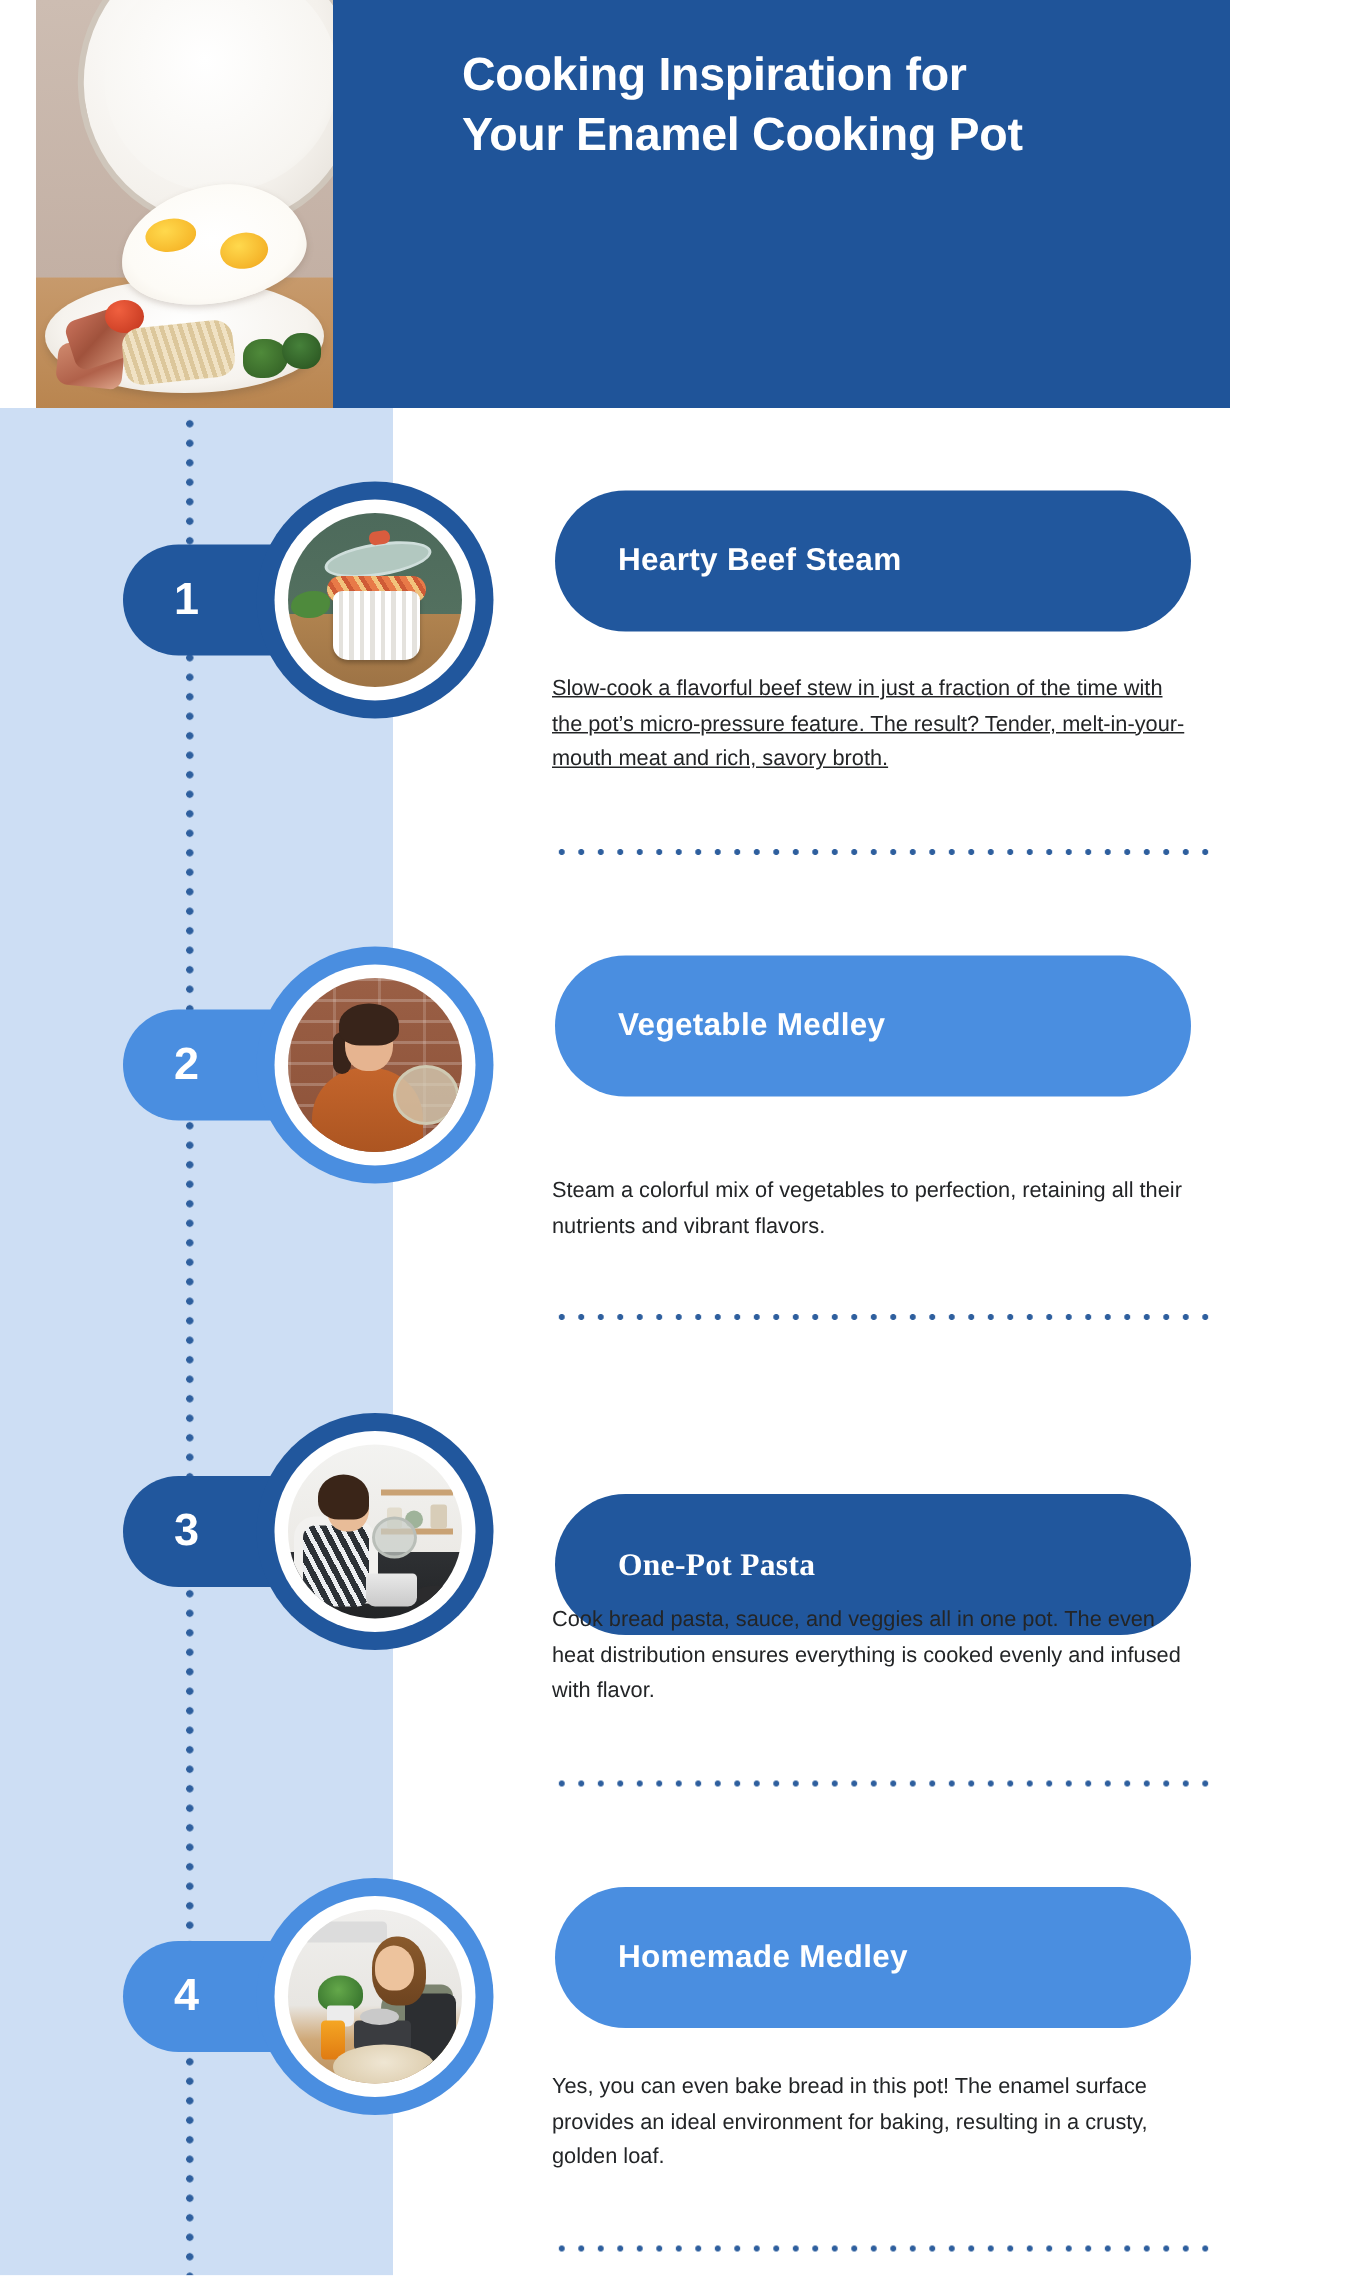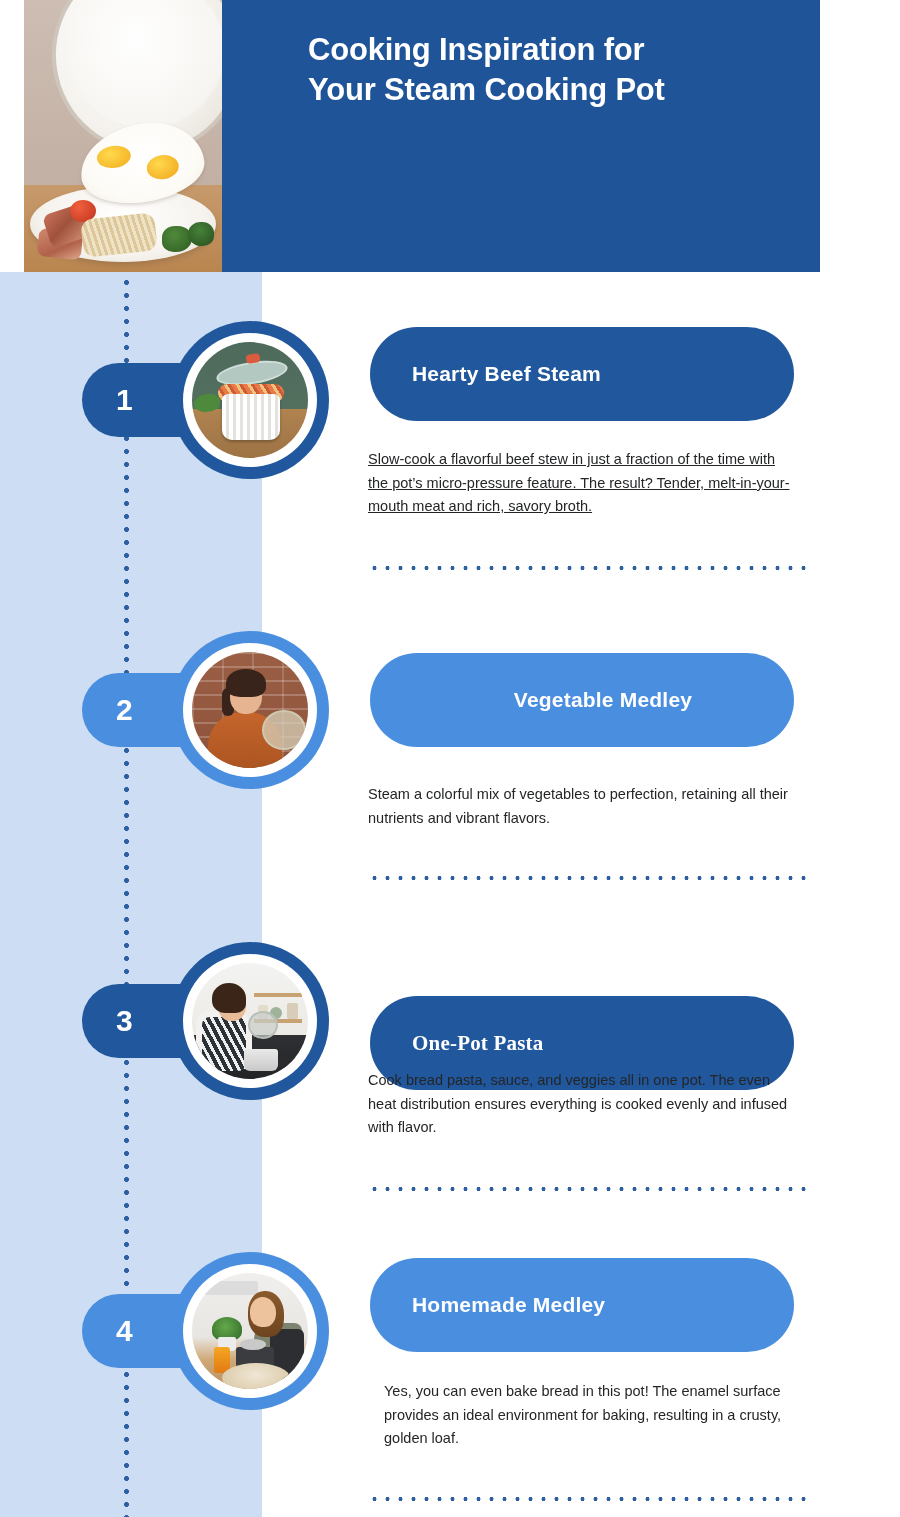--- a/index.html
+++ b/index.html
@@ -471,21 +471,21 @@
       <div class="hp-pan-inner"></div>
     </div>
     <div class="hp-eggs">
       <div class="hp-yolk-a"></div>
       <div class="hp-yolk-b"></div>
     </div>
   </div>
 
   <div class="header-title">
     <div>Cooking Inspiration for</div>
-    <div>Your Steam Cooking Pot</div>
+    <div>Your Enamel Cooking Pot</div>
   </div>
 
 
   <div class="stripes-top"></div>
   <div class="stripes-bottom"></div>
 
   <div class="timeline-dots"></div>
 
   <div class="step">
     <div class="badge" style="top:363px; background:#21579d;">
@@ -518,21 +518,21 @@
         <div class="circle-photo ph2">
           <div class="bricks"></div>
           <div class="body"></div>
           <div class="pony"></div>
           <div class="head"></div>
           <div class="hair"></div>
           <div class="lid"></div>
         </div>
       </div>
     </div>
-    <div class="title-pill" style="top:653px; background:#4a8ee0;justify-content:center;">
+    <div class="title-pill" style="top:637px; background:#4a8ee0;">
       <span class="title-pill-text">Vegetable Medley</span>
     </div>
     <div class="step-body" style="top:783px;">Steam a colorful mix of vegetables to perfection, retaining all their nutrients and vibrant flavors.</div>
     <div class="separator" style="top:876px;"></div>
   </div>
 
   <div class="step">
     <div class="badge" style="top:984px; background:#21579d;">
       <span class="badge-number">3</span>
     </div>
@@ -578,17 +578,17 @@
           <div class="stove"></div>
           <div class="pan"></div>
           <div class="juice"></div>
           <div class="plate"></div>
         </div>
       </div>
     </div>
     <div class="title-pill" style="top:1258px; background:#4a8ee0;">
       <span class="title-pill-text">Homemade Medley</span>
     </div>
-    <div class="step-body" style="top:1380px;margin-left:16px;">Yes, you can even bake bread in this pot! The enamel surface provides an ideal environment for baking, resulting in a crusty, golden loaf.</div>
+    <div class="step-body" style="top:1380px;">Yes, you can even bake bread in this pot! The enamel surface provides an ideal environment for baking, resulting in a crusty, golden loaf.</div>
     <div class="separator" style="top:1497px;"></div>
   </div>
 
 </div>
 
 </body></html>

